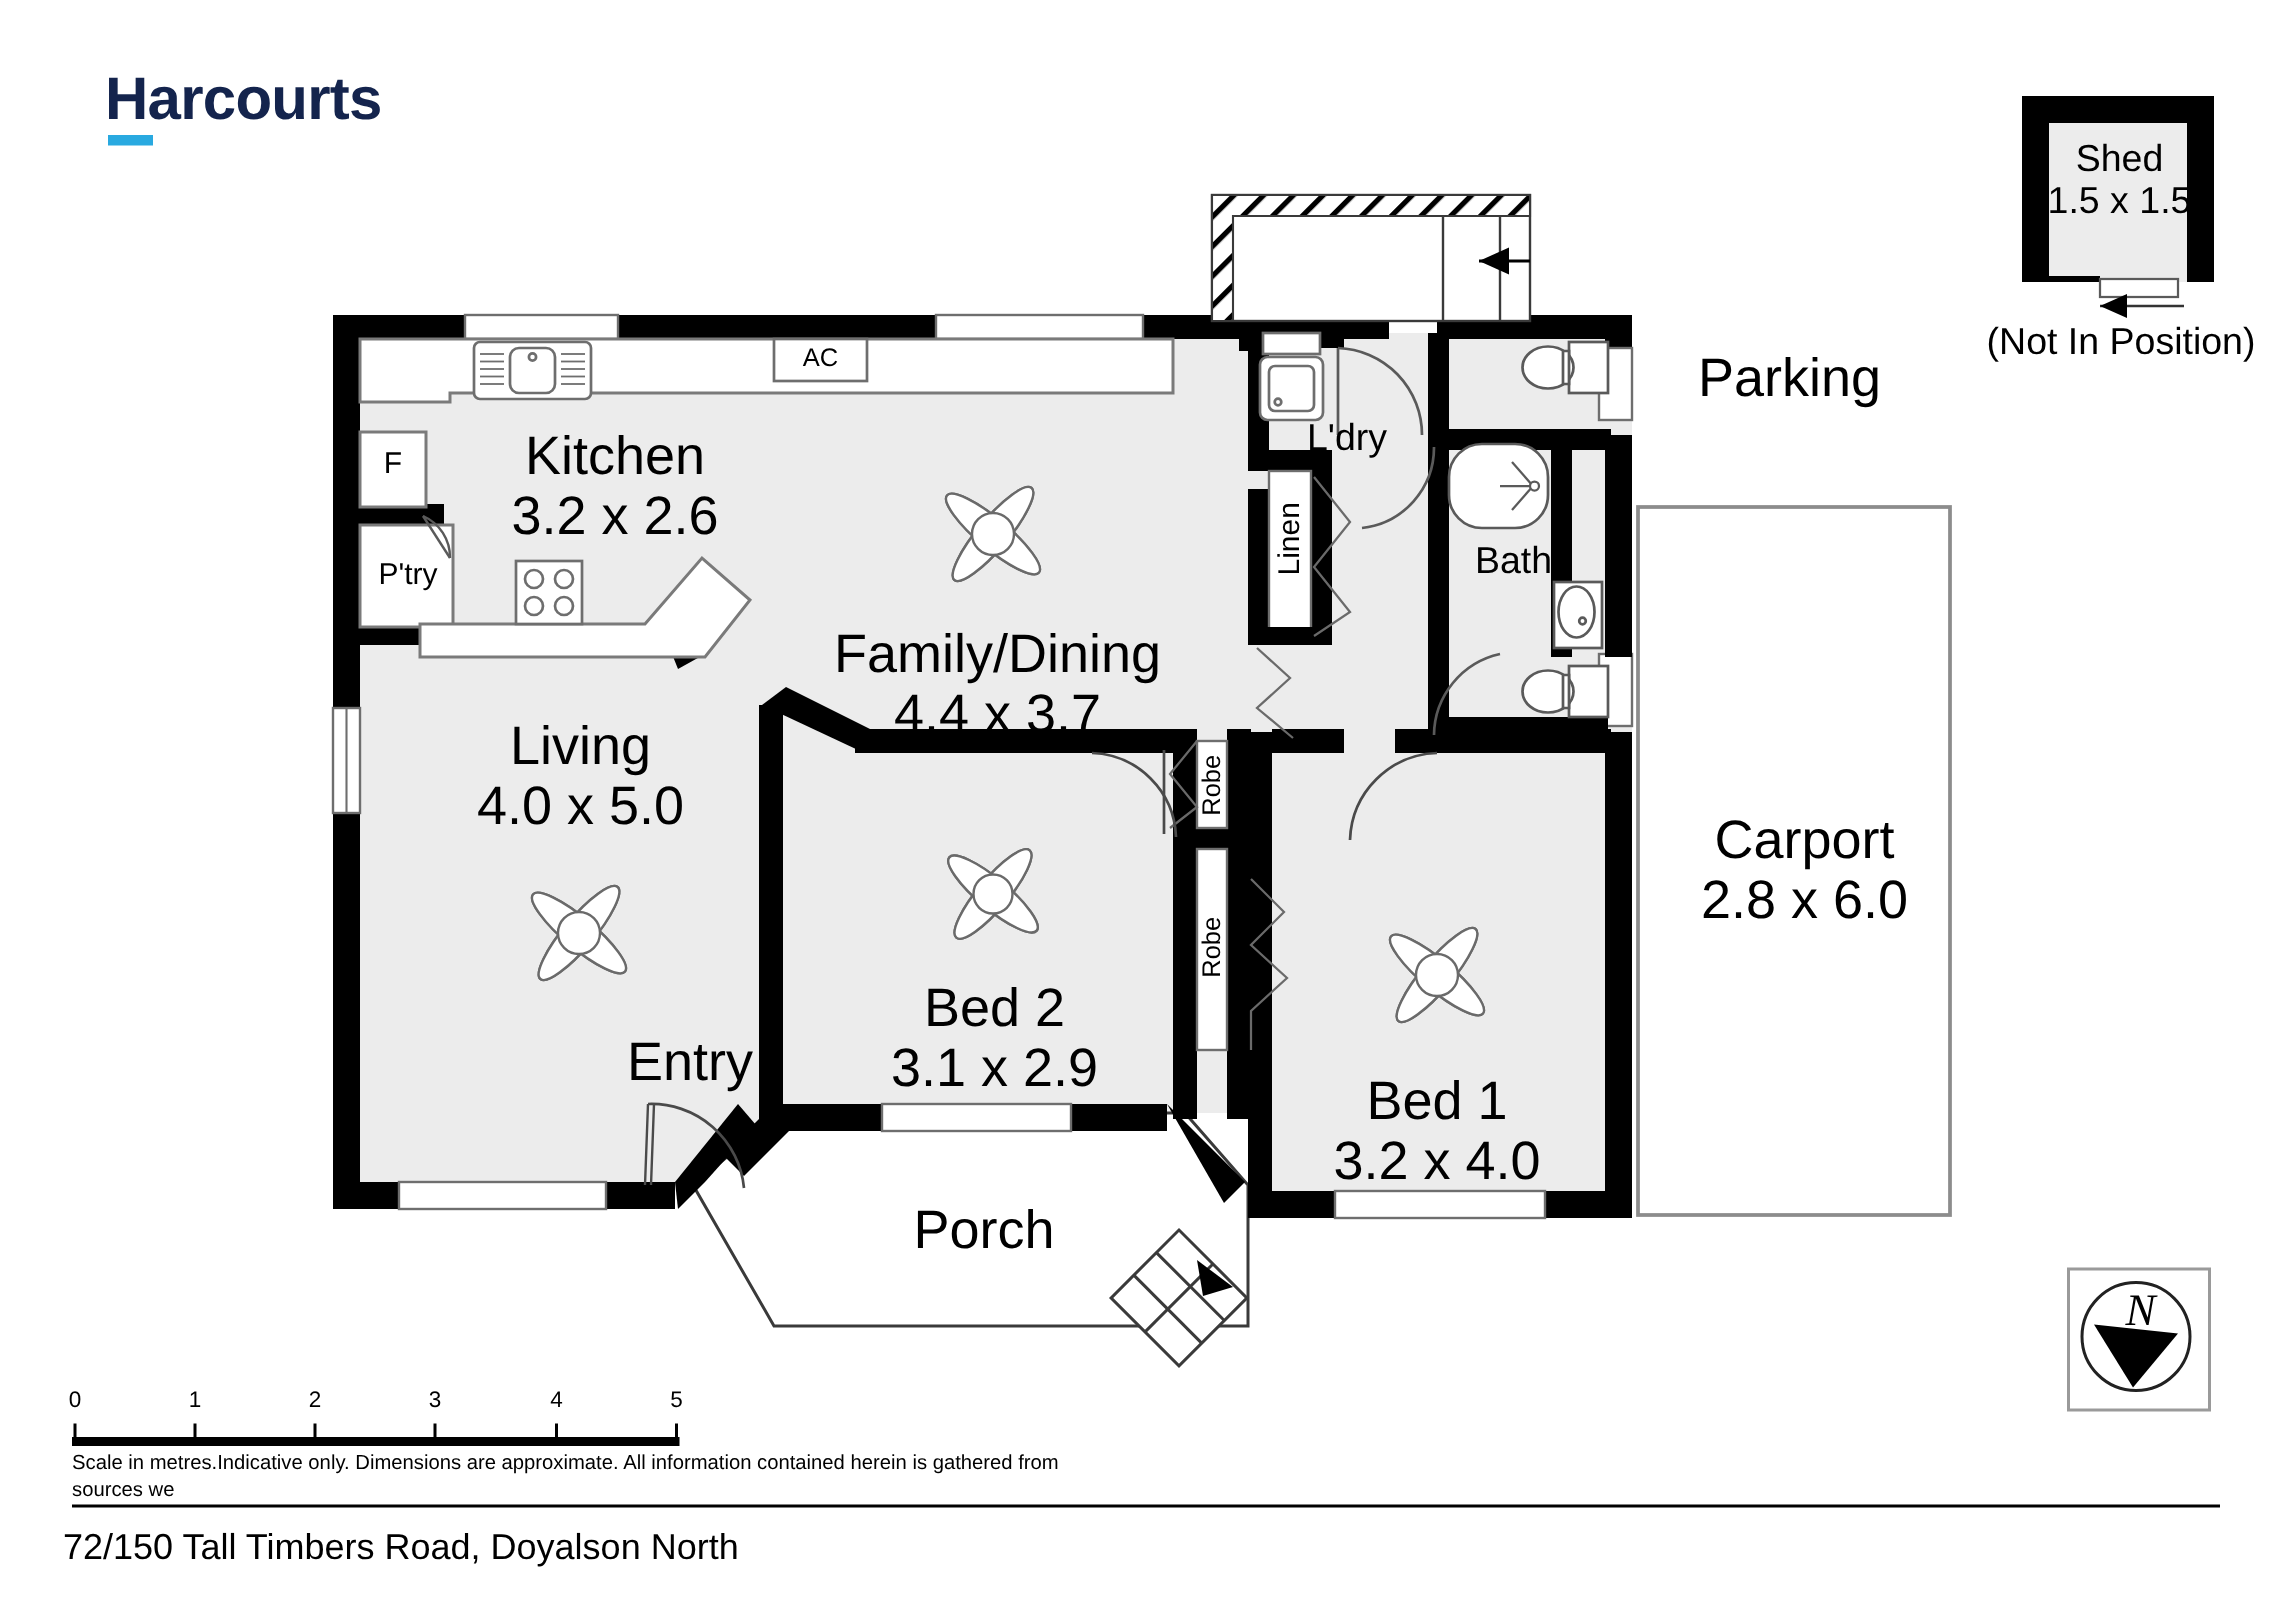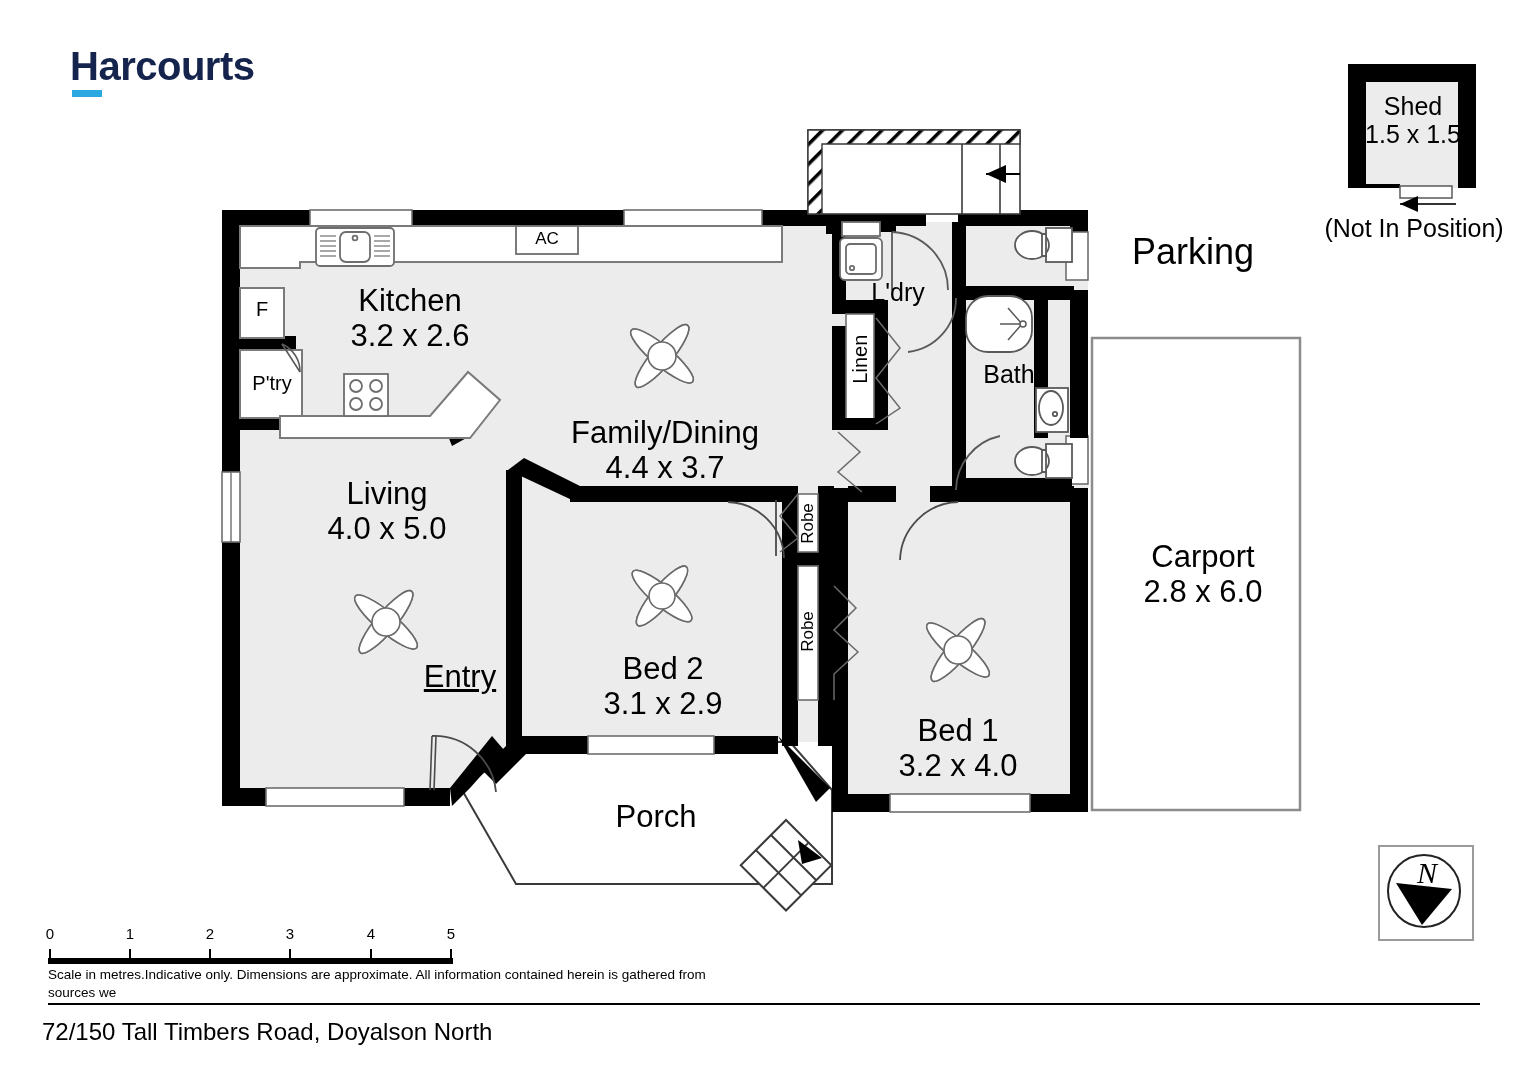--- a/index.html
+++ b/index.html
@@ -52,21 +52,21 @@
 
   
   .lbl {
     position: absolute;
     font-family: "Liberation Sans", sans-serif;
     color: #000;
     white-space: nowrap;
     line-height: 1.12;
     text-align: center;
   }
-  .lbl.r1 { font-size: 31px; }
+  .lbl.r1 { font-size: 36px; }
   .lbl.r2 { font-size: 25px; }
   .lbl.small { font-size: 20px; }
   .lbl.tiny { font-size: 17px; }
   .lbl.vert {
     transform: rotate(-90deg);
     transform-origin: 50% 50%;
   }
   .lbl.big { font-size: 36px; }
 
   
@@ -423,21 +423,21 @@
 <div class="lbl r1" style="left:520px; top:416px; width:290px;">
   <div>Family/Dining</div>
     <div class="r2">4.4 x 3.7</div>
 </div>
 
 <div class="lbl r1" style="left:292px; top:477px; width:190px;">
   <div>Living</div>
     <div class="r2">4.0 x 5.0</div>
 </div>
 
-<div class="lbl r1" style="left:400px; top:660px; width:120px;text-decoration:underline;">Entry</div>
+<div class="lbl r1" style="left:400px; top:688px; width:120px;">Entry</div>
 <div class="lbl r1" style="left:594px; top:800px; width:124px;">Porch</div>
 
 <div class="lbl r1" style="left:570px; top:652px; width:186px;">
   <div>Bed 2</div>
     <div class="r2">3.1 x 2.9</div>
 </div>
 
 <div class="lbl r1" style="left:860px; top:714px; width:196px;">
   <div>Bed 1</div>
     <div class="r2">3.2 x 4.0</div>

